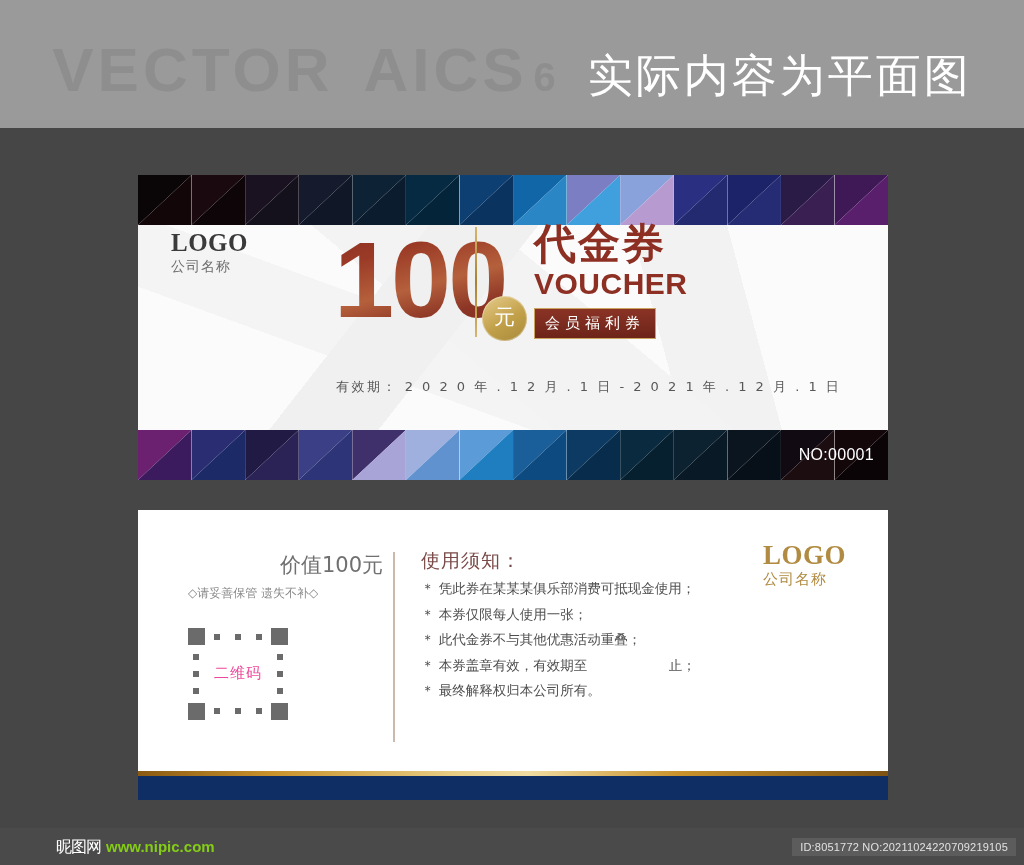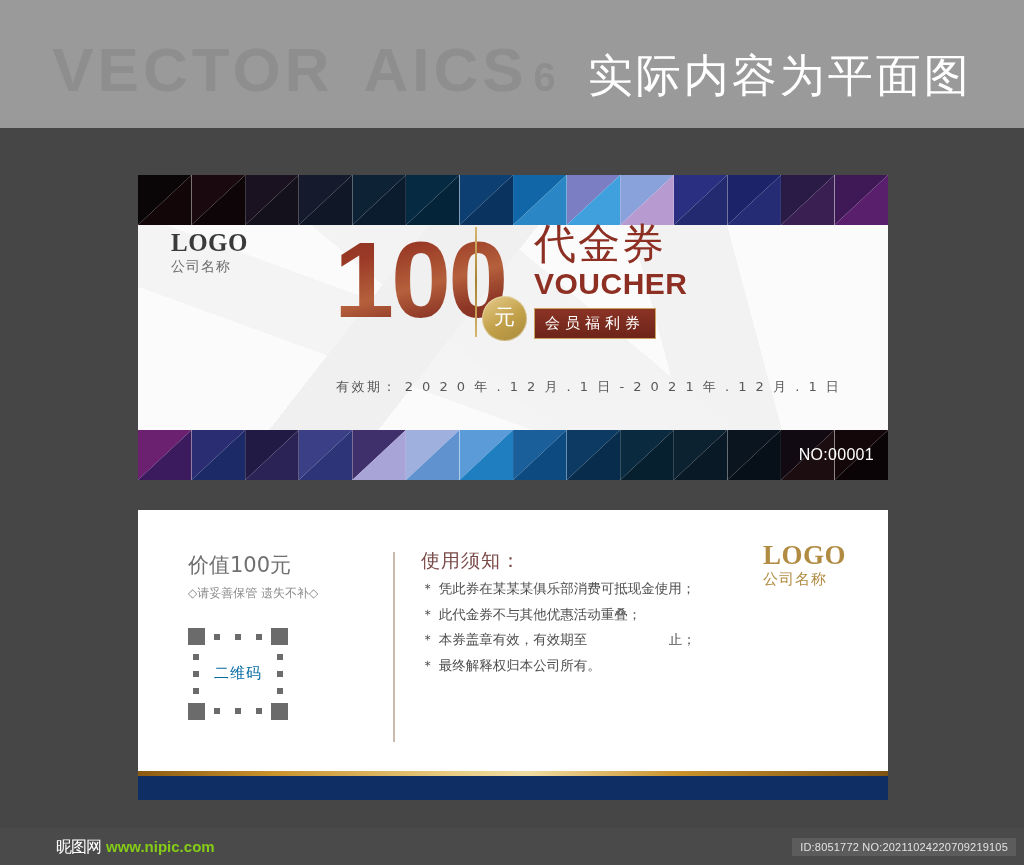--- a/index.html
+++ b/index.html
@@ -145,21 +145,21 @@
     z-index:4;
   }
 
   
   #voucher-title-block{
     position:absolute; left:396px; top:48px; z-index:4;
     width:200px;
   }
   #voucher-title-cn{
     font-family:"DejaVu Sans", sans-serif;
-    font-weight:400; font-size:42px; line-height:1;
+    font-weight:700; font-size:42px; line-height:1;
     color:#8d2f23; letter-spacing:2px;
   }
   #voucher-title-en{
     font-family:"Liberation Sans", sans-serif;
     font-weight:700; font-size:30px; line-height:1;
     color:#8d2f23; letter-spacing:.5px; margin-top:4px;
   }
   #voucher-badge{
     margin-top:9px;
     background:linear-gradient(#8a3325,#6e2419);
@@ -204,21 +204,21 @@
   
   #info-left{
     position:absolute; left:50px; top:40px; width:195px;
   }
   #info-left-l1{
     font-family:"DejaVu Sans", sans-serif;
     font-size:15px; color:#707070; line-height:1.3;
   }
   #info-left-l2{
     font-family:"DejaVu Sans", sans-serif;
-    font-size:21px; color:#707070; line-height:1.3; margin-top:2px;
+    font-size:21px; color:#707070; line-height:1.3; margin-top:2px;text-align:right;
   }
   #info-left-l3{
     font-family:"DejaVu Sans", sans-serif;
     font-size:12px; color:#8a8a8a; line-height:1.3; margin-top:7px;
   }
 
   
   #qr-box{
     position:absolute; left:50px; top:118px;
     width:100px; height:92px;
@@ -226,21 +226,21 @@
   .qr-sq{
     position:absolute; width:17px; height:17px; background:#6b6b6b;
   }
   .qr-dot{
     position:absolute; width:6px; height:6px; background:#6b6b6b;
   }
   #qr-label{
     position:absolute; left:0; top:36px; width:100px;
     text-align:center;
     font-family:"DejaVu Sans", sans-serif;
-    font-size:15px; color:#0369a1; letter-spacing:1px;
+    font-size:15px; color:#ec4899; letter-spacing:1px;
   }
 
   
   #notice-block{
     position:absolute; left:283px; top:38px; width:340px;
   }
   #notice-title{
     font-family:"DejaVu Sans", sans-serif;
     font-size:19px; color:#7a4a48; letter-spacing:1px;
     margin-bottom:8px;
@@ -494,20 +494,21 @@
       <div class="qr-dot" style="right:5px;top:26px;"></div>
       <div class="qr-dot" style="right:5px;top:43px;"></div>
       <div class="qr-dot" style="right:5px;top:60px;"></div>
 
       <div id="qr-label">二维码</div>
     </div>
 
     <div id="notice-block">
       <div id="notice-title">使用须知：</div>
       <div class="notice-item">＊ 凭此券在某某某俱乐部消费可抵现金使用；</div>
+      <div class="notice-item">＊ 本券仅限每人使用一张；</div>
       <div class="notice-item">＊ 此代金券不与其他优惠活动重叠；</div>
       <div class="notice-item">＊ 本券盖章有效，有效期至                   止；</div>
       <div class="notice-item">＊ 最终解释权归本公司所有。</div>
     </div>
 
 
     <div id="info-logo-wrap">
       <div id="info-logo">LOGO</div>
       <div id="info-logo-sub">公司名称</div>
     </div>

